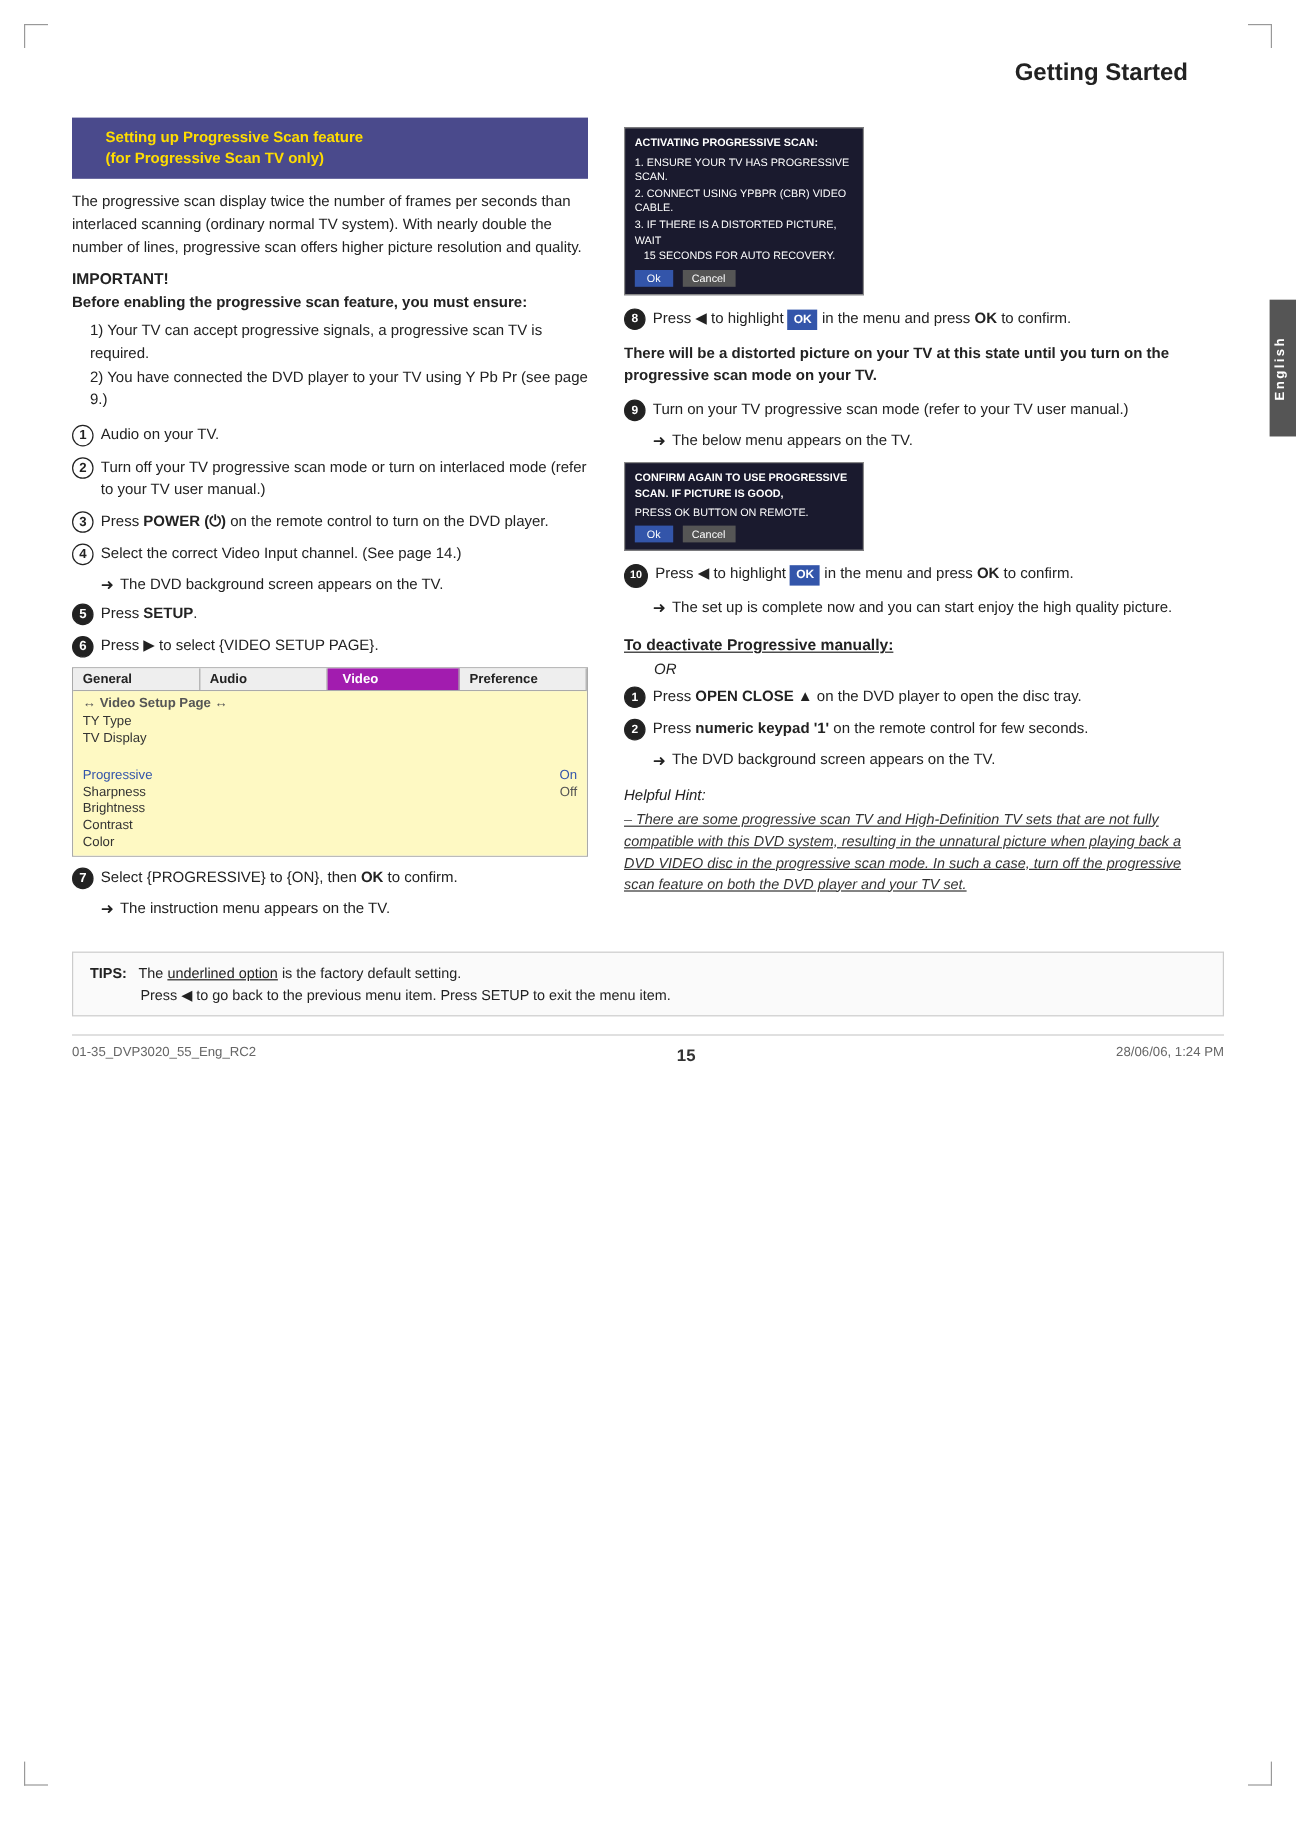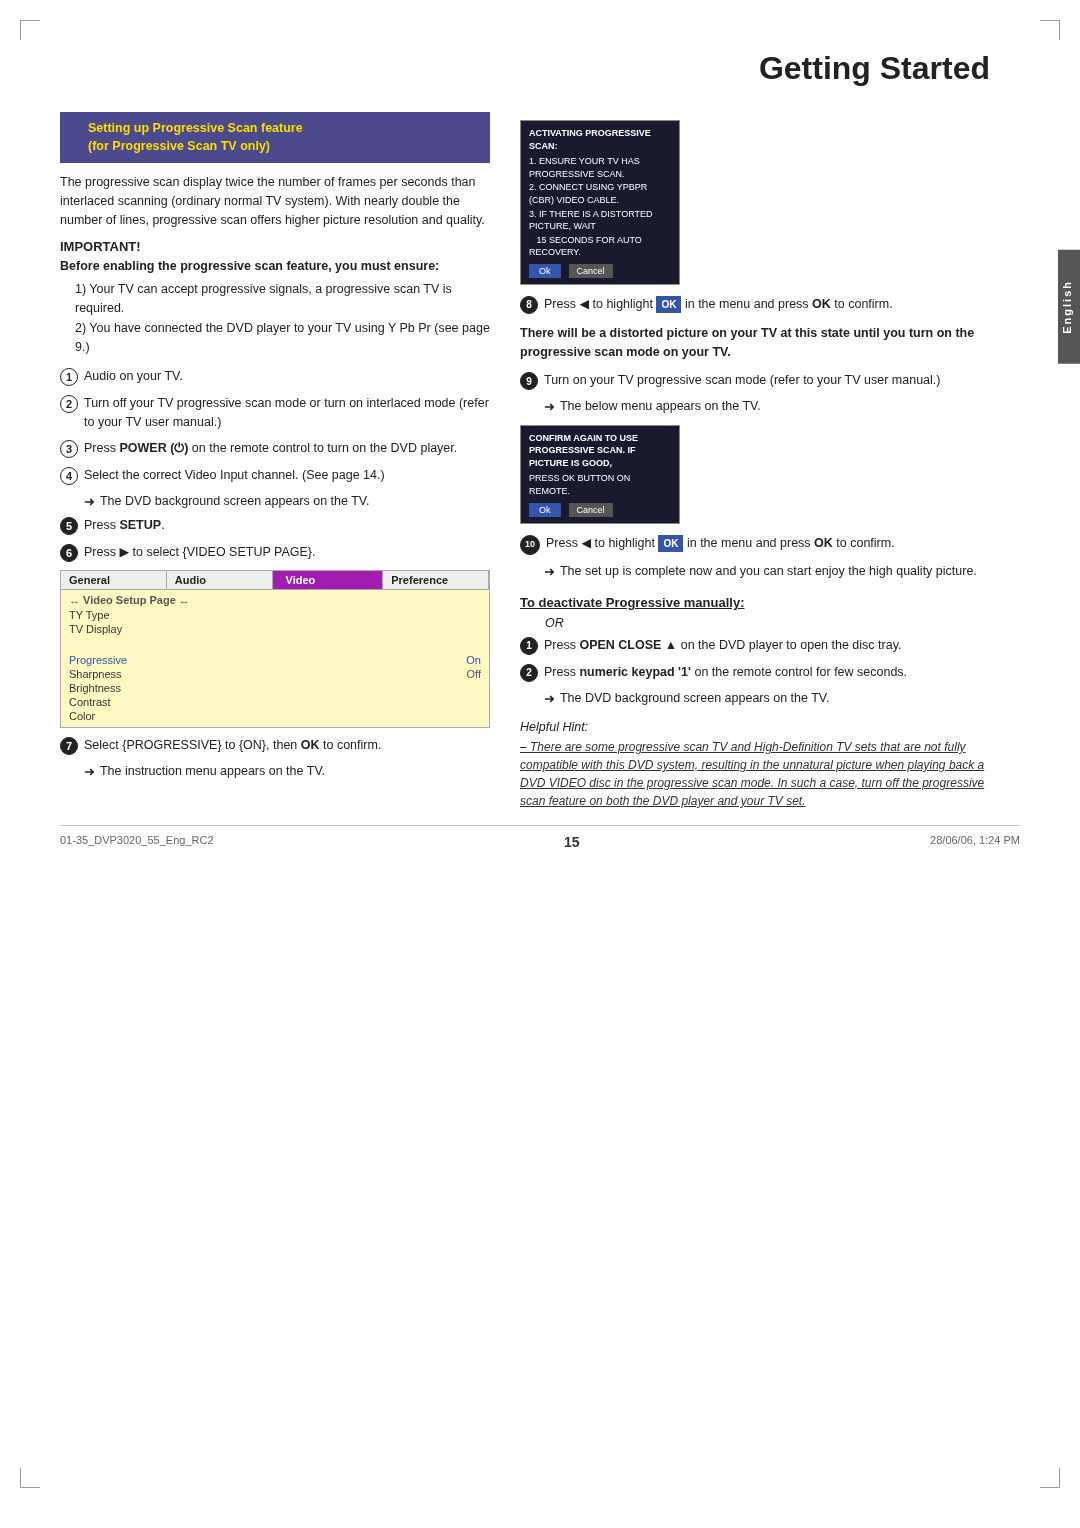--- a/index.html
+++ b/index.html
@@ -46,21 +46,21 @@
       text-align: center;
       padding: 30px 3px;
       writing-mode: vertical-rl;
       transform: rotate(180deg);
       letter-spacing: 2px;
     }
 
     
     .page-title {
       text-align: right;
-      font-size: 32px;
+      font-size: 20px;
       font-weight: bold;
       color: #222;
       margin-bottom: 25px;
       padding-right: 30px;
       margin-top: 10px;
     }
 
     
     .two-col {
       display: flex;
@@ -221,21 +221,21 @@
     .setup-table-body .row .highlight { color: #3355aa; font-weight: normal; margin-top: 17px; }
 
     
     .screen-box {
       border: 1px solid #888;
       background: #1a1a2e;
       color: #fff;
       font-size: 9px;
       padding: 6px 8px;
       margin: 8px 0;
-      width: 160px;
+      width: 200px;
       line-height: 1.4;
     }
 
     .screen-box .screen-title {
       font-weight: bold;
       font-size: 9px;
       margin-bottom: 3px;
       color: #fff;
     }
 
@@ -513,20 +513,27 @@
       </div>
 
       <div style="margin-top:12px;">
         <div style="font-size:12.5px; font-style:italic; margin-bottom:4px;">Helpful Hint:</div>
         <p style="font-size:12px; font-style:italic; line-height:1.5; color:#333;text-decoration:underline;">– There are some progressive scan TV and High-Definition TV sets that are not fully compatible with this DVD system, resulting in the unnatural picture when playing back a DVD VIDEO disc in the progressive scan mode. In such a case, turn off the progressive scan feature on both the DVD player and your TV set.</p>
       </div>
 
     </div>
   </div>
 
+  <div class="tips-bar">
+    <span class="bold">TIPS:</span>
+    &nbsp;
+    <span>The <span class="highlighted-text">underlined option</span> is the factory default setting.</span>
+    <br>
+    <span style="padding-left:42px;">Press ◀ to go back to the previous menu item. Press SETUP to exit the menu item.</span>
+  </div>
 
   <div class="page-footer">
     <span>01-35_DVP3020_55_Eng_RC2</span>
     <span class="page-number">15</span>
     <span>28/06/06, 1:24 PM</span>
   </div>
 
 </div>
 
 </body></html>

